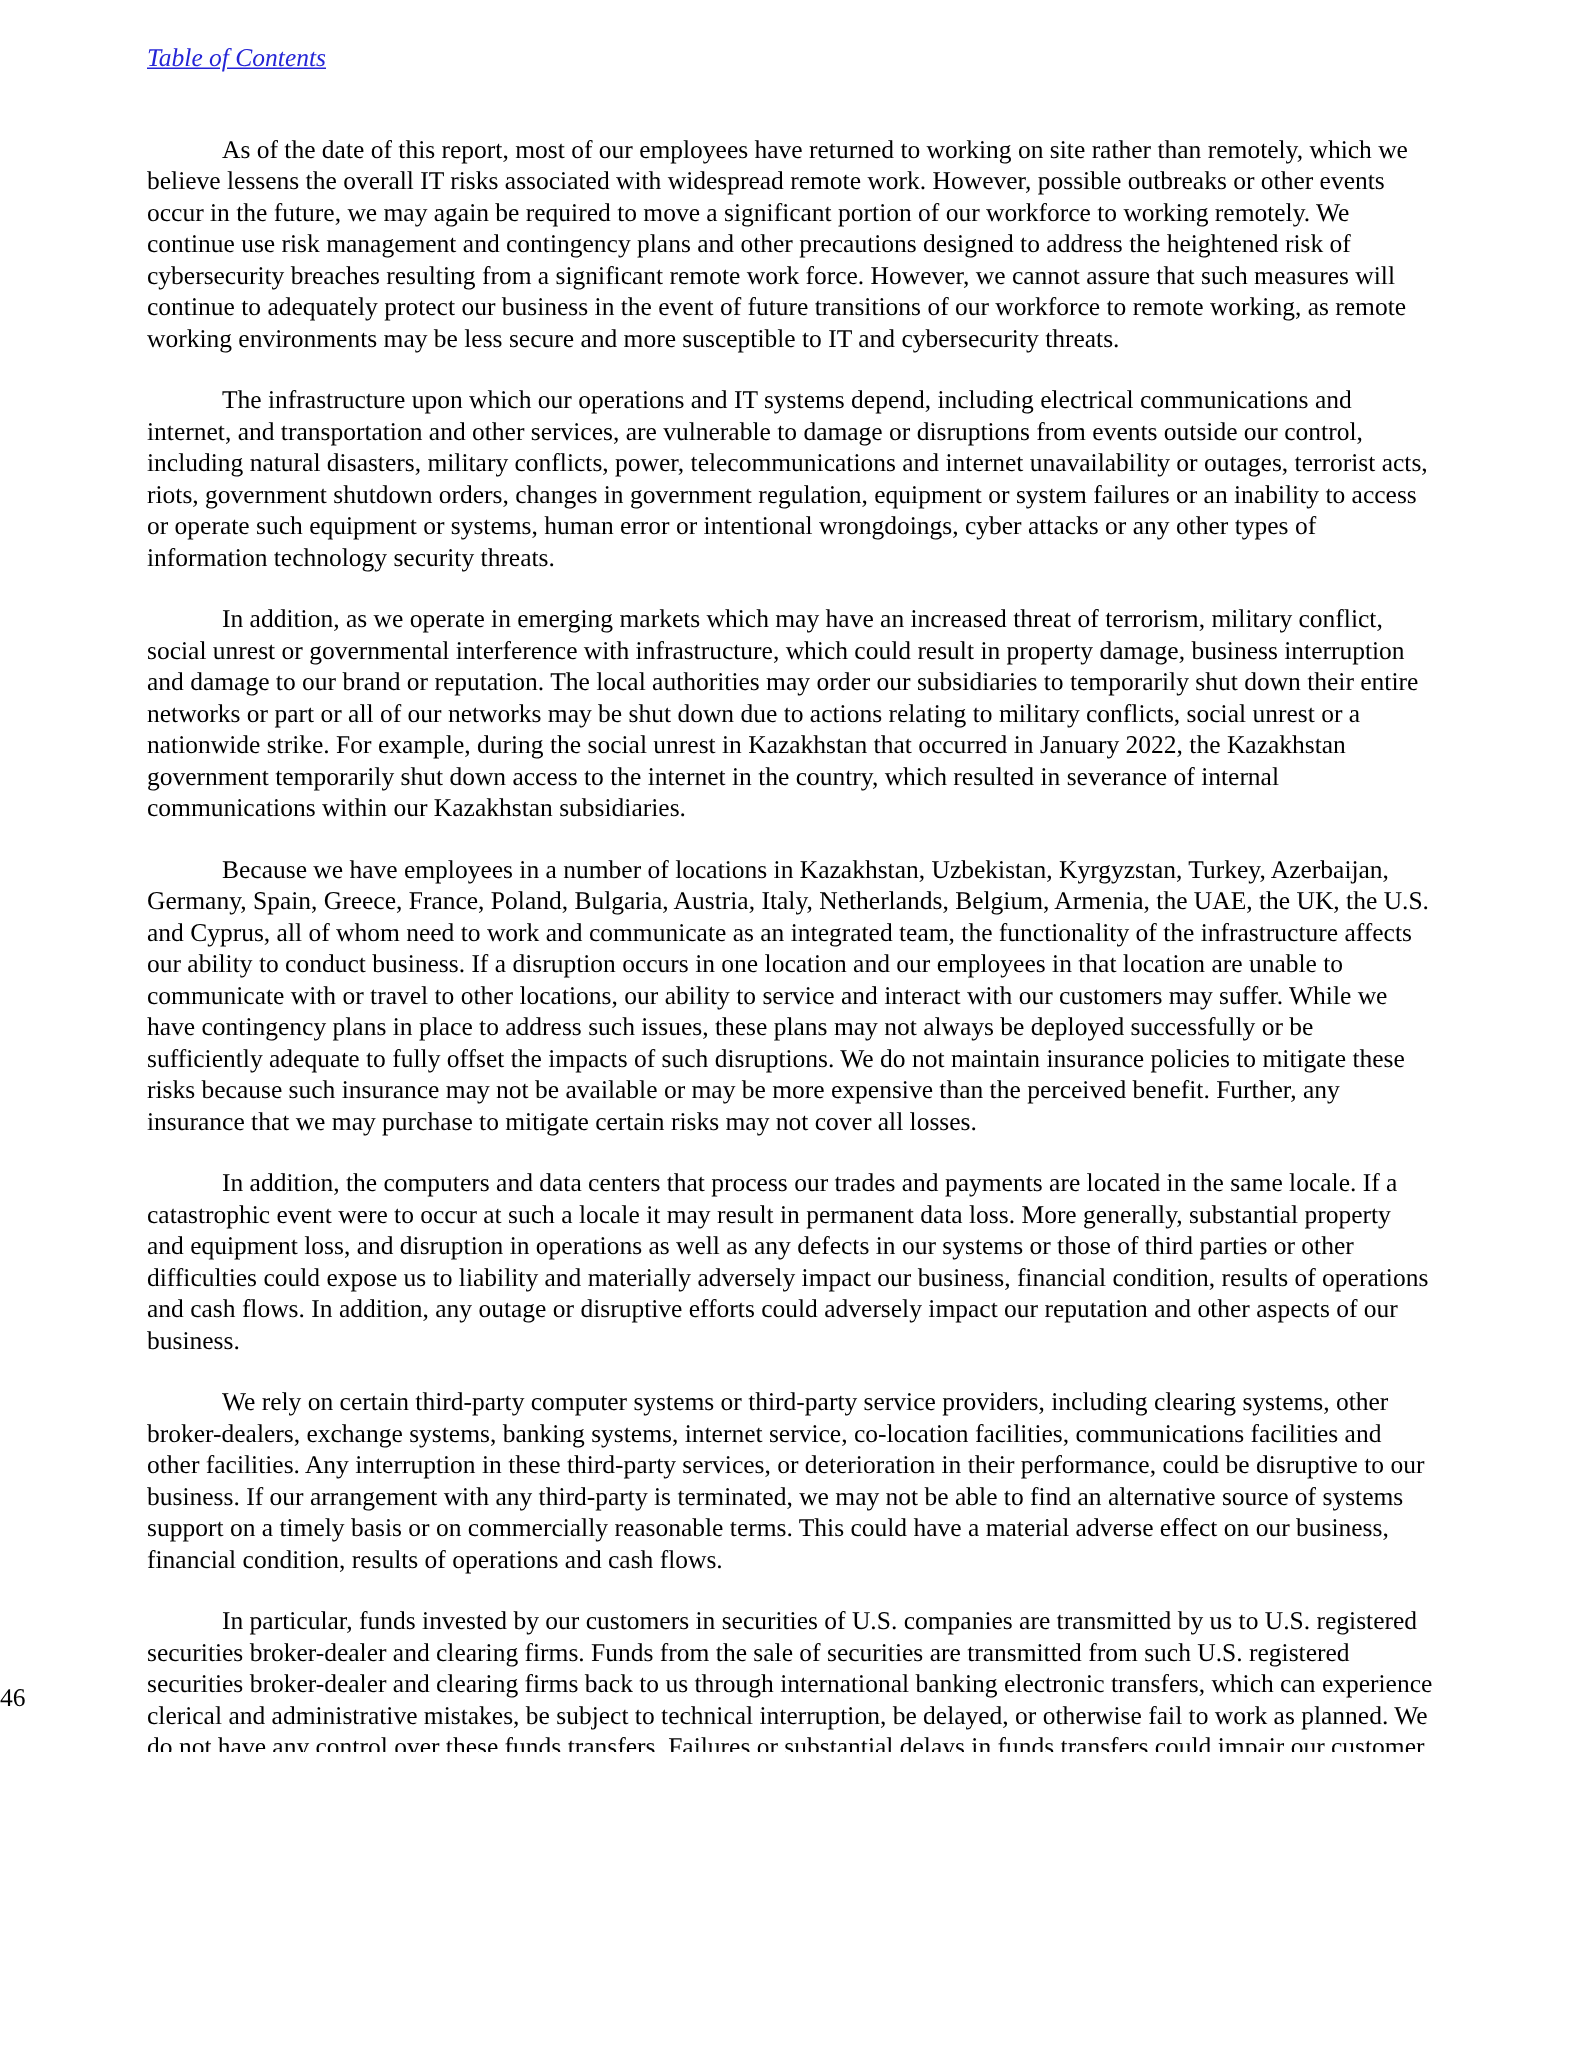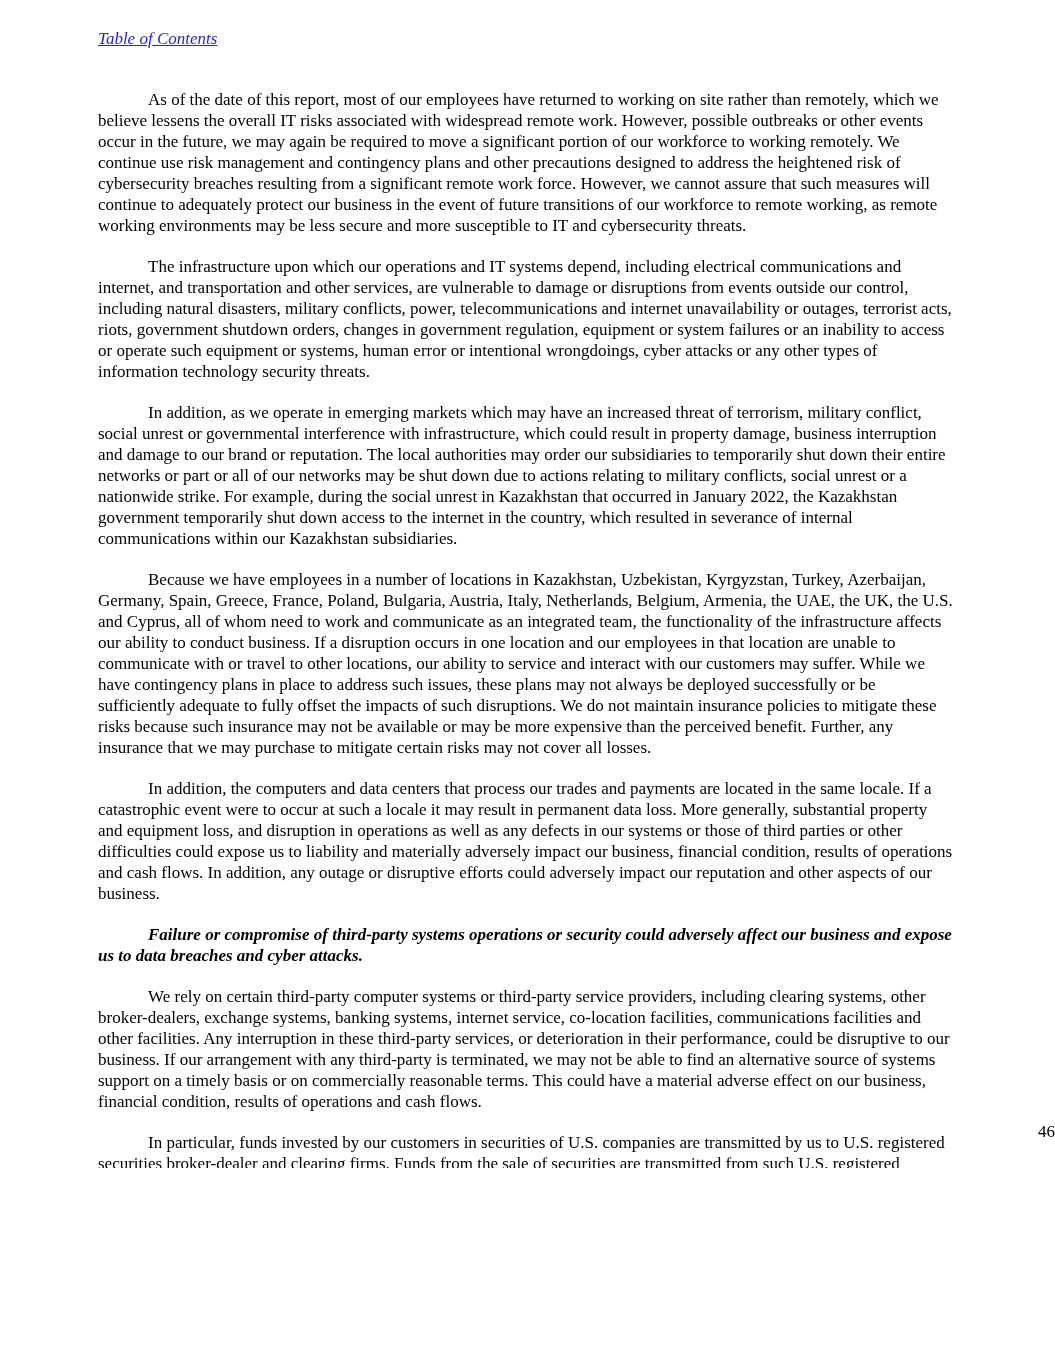--- a/index.html
+++ b/index.html
@@ -38,21 +38,21 @@
     text-indent: 50px;
     font-weight: bold;
     font-style: italic;
     text-align: left;
   }
   .page-number {
     position: absolute;
     bottom: 26px;
     left: 0;
     right: 0;
-    text-align: right;
+    text-align: left;
   }
 </style>
 </head>
 <body>
 
 <div class="page">
 
   <a href="#" class="toc-link">Table of Contents</a>
 
   <div>
@@ -60,21 +60,20 @@
 
 
     <p class="para">The infrastructure upon which our operations and IT systems depend, including electrical communications and internet, and transportation and other services, are vulnerable to damage or disruptions from events outside our control, including natural disasters, military conflicts, power, telecommunications and internet unavailability or outages, terrorist acts, riots, government shutdown orders, changes in government regulation, equipment or system failures or an inability to access or operate such equipment or systems, human error or intentional wrongdoings, cyber attacks or any other types of information technology security threats.</p>
 
     <p class="para">In addition, as we operate in emerging markets which may have an increased threat of terrorism, military conflict, social unrest or governmental interference with infrastructure, which could result in property damage, business interruption and damage to our brand or reputation. The local authorities may order our subsidiaries to temporarily shut down their entire networks or part or all of our networks may be shut down due to actions relating to military conflicts, social unrest or a nationwide strike. For example, during the social unrest in Kazakhstan that occurred in January 2022, the Kazakhstan government temporarily shut down access to the internet in the country, which resulted in severance of internal communications within our Kazakhstan subsidiaries.</p>
 
     <p class="para">Because we have employees in a number of locations in Kazakhstan, Uzbekistan, Kyrgyzstan, Turkey, Azerbaijan, Germany, Spain, Greece, France, Poland, Bulgaria, Austria, Italy, Netherlands, Belgium, Armenia, the UAE, the UK, the U.S. and Cyprus, all of whom need to work and communicate as an integrated team, the functionality of the infrastructure affects our ability to conduct business. If a disruption occurs in one location and our employees in that location are unable to communicate with or travel to other locations, our ability to service and interact with our customers may suffer. While we have contingency plans in place to address such issues, these plans may not always be deployed successfully or be sufficiently adequate to fully offset the impacts of such disruptions. We do not maintain insurance policies to mitigate these risks because such insurance may not be available or may be more expensive than the perceived benefit. Further, any insurance that we may purchase to mitigate certain risks may not cover all losses.</p>
 
     <p class="para">In addition, the computers and data centers that process our trades and payments are located in the same locale. If a catastrophic event were to occur at such a locale it may result in permanent data loss. More generally, substantial property and equipment loss, and disruption in operations as well as any defects in our systems or those of third parties or other difficulties could expose us to liability and materially adversely impact our business, financial condition, results of operations and cash flows. In addition, any outage or disruptive efforts could adversely impact our reputation and other aspects of our business.</p>
 
-    <p class="risk-heading">Failure or compromise of third-party systems operations or security could adversely affect our business and expose us to data breaches and cyber attacks.</p>
 
     <p class="para">We rely on certain third-party computer systems or third-party service providers, including clearing systems, other broker-dealers, exchange systems, banking systems, internet service, co-location facilities, communications facilities and other facilities. Any interruption in these third-party services, or deterioration in their performance, could be disruptive to our business. If our arrangement with any third-party is terminated, we may not be able to find an alternative source of systems support on a timely basis or on commercially reasonable terms. This could have a material adverse effect on our business, financial condition, results of operations and cash flows.</p>
 
     <p class="para">In particular, funds invested by our customers in securities of U.S. companies are transmitted by us to U.S. registered securities broker-dealer and clearing firms. Funds from the sale of securities are transmitted from such U.S. registered securities broker-dealer and clearing firms back to us through international banking electronic transfers, which can experience clerical and administrative mistakes, be subject to technical interruption, be delayed, or otherwise fail to work as planned. We do not have any control over these funds transfers. Failures or substantial delays in funds transfers could impair our customer relationships. Damage to or the loss of our relationships with these U.S. registered securities broker-dealer and clearing firms could also impair our ability to continue to offer such services to our customers which</p>
   </div>
 
   <div class="page-number">46</div>
 
 </div>
 

